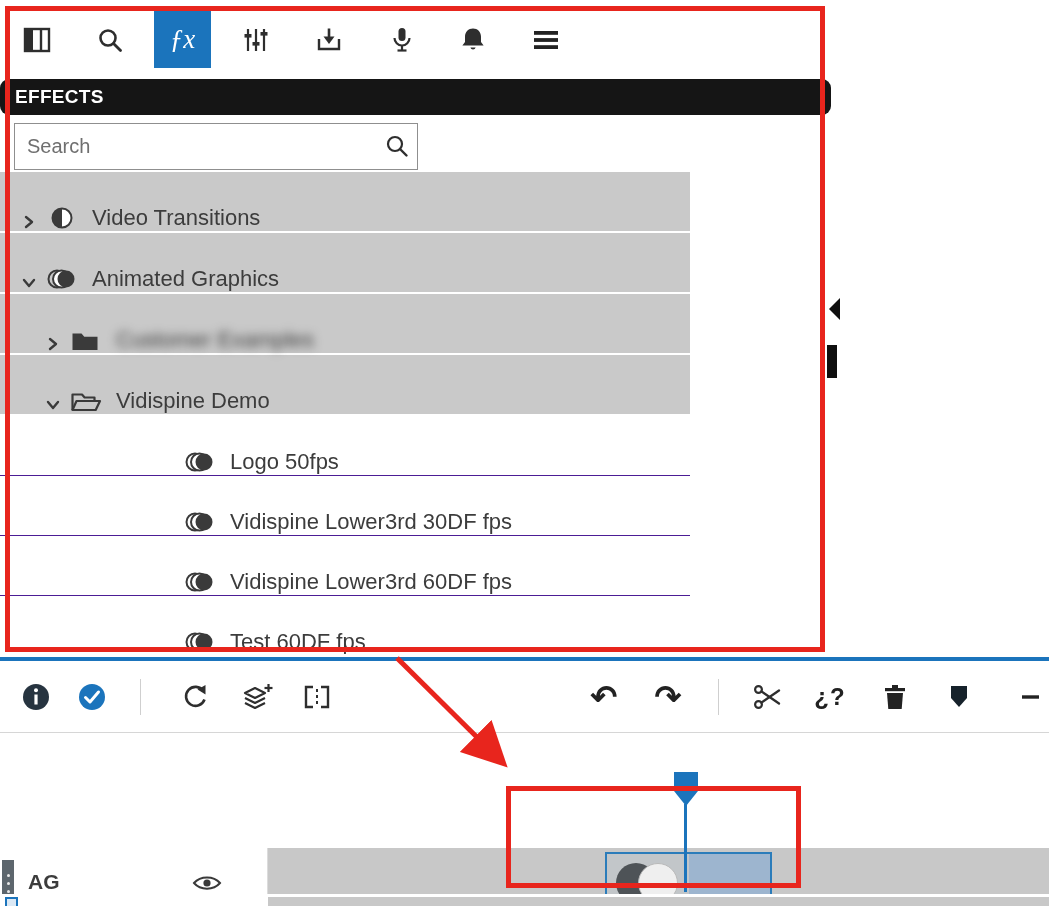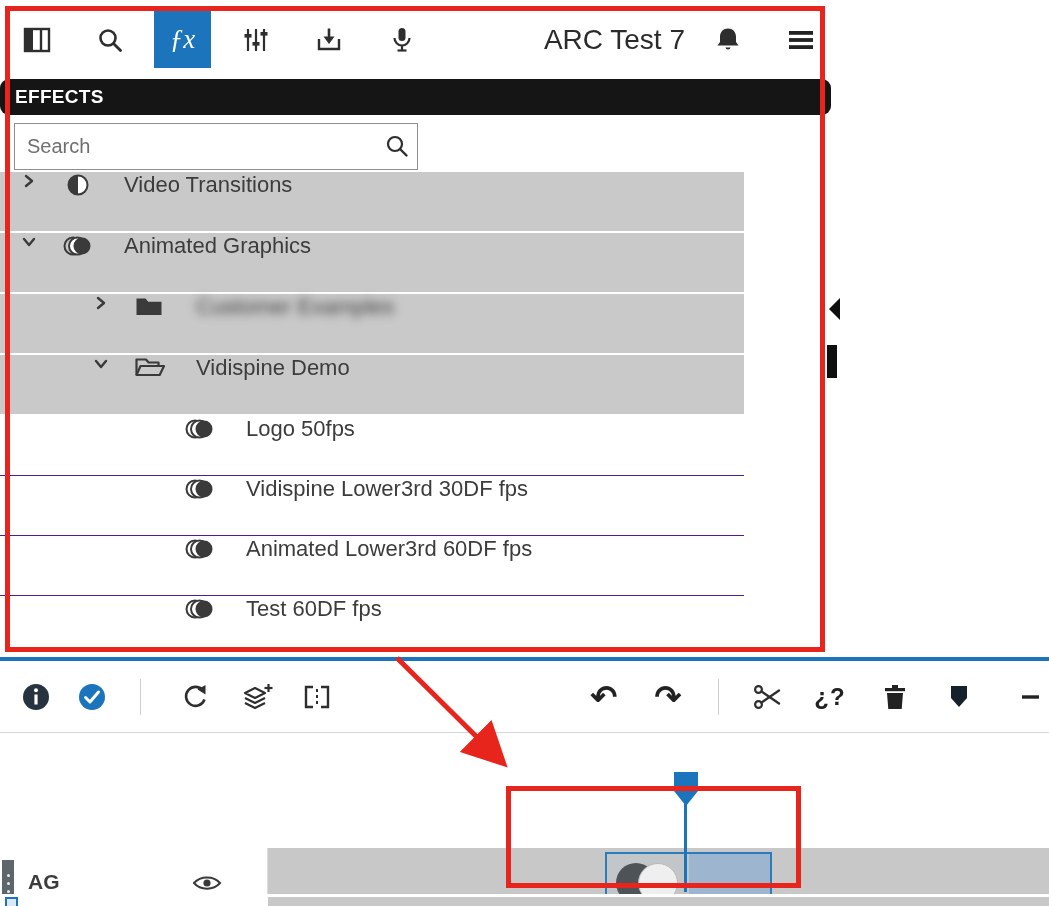--- a/index.html
+++ b/index.html
@@ -19,28 +19,28 @@
   
   .fx-header { position:absolute; left:0; top:79px; width:831px; height:36px; background:#151515; color:#fff;
                display:flex; align-items:center; padding-left:15px; font-size:19px; font-weight:bold; letter-spacing:.3px;border-radius:9px; }
   .search-wrap { position:absolute; left:14px; top:123px; width:404px; height:47px; }
   .search-wrap input { width:100%; height:100%; border:1px solid #8f8f8f; font-size:20px; color:#333;
                        padding:0 48px 0 12px; outline:none; font-family:"Liberation Sans", sans-serif; background:#fff; }
   .search-wrap input::placeholder { color:#6f6f6f; }
   .search-in-btn { position:absolute; right:8px; top:10px; cursor:pointer; }
 
   .tree { position:absolute; left:0; top:172px; width:831px; height:483px; overflow:hidden; background:#fff; }
-  .row { display:flex; align-items:flex-start; width:744px; cursor:pointer;gap:16px; }
+  .row { display:flex; align-items:flex-end; width:690px; cursor:pointer; }
   .row.gray { background:#c9c9c9; height:59px; margin-bottom:2px; }
   .row.white { background:#fff; height:60px; border-bottom:1px solid #4c1d95; }
   .chev { width:34px; display:flex; justify-content:center; align-items:center; }
   .ricon { width:46px; display:flex; align-items:center; }
   .rlabel { font-size:22px; color:#3c3c3c; }
   .lvl0 { padding-left:12px; }
-  .lvl1 { padding-left:84px; }
+  .lvl1 { padding-left:36px; }
   .lvl2 { padding-left:184px; }
   .blurred { filter:blur(5px); }
 
   .panel-collapse { position:absolute; left:829px; top:297px; z-index:6; cursor:pointer; }
   .scroll-thumb { position:absolute; left:827px; top:345px; width:10px; height:33px; background:#0f0f0f; z-index:6; cursor:pointer; }
 
   
   .source-panel { position:absolute; left:843px; top:0; width:206px; height:657px; background:#fff; }
   .sp-screen { position:absolute; left:0; top:12px; width:206px; height:514px; background:#3b3b3b; }
   .sp-title { position:absolute; left:13px; top:8px; color:#fff; font-weight:bold; font-size:19px; letter-spacing:.2px; white-space:nowrap; }
@@ -136,21 +136,20 @@
       </svg>
     </div>
     <div class="tbtn">
       <svg width="26" height="28" viewBox="0 0 26 28">
         <rect x="9.5" y="2" width="7" height="13" rx="3.5" fill="#2e2e2e"></rect>
         <path d="M5.5 12 a7.5 7.5 0 0 0 15 0" fill="none" stroke="#2e2e2e" stroke-width="2.2"></path>
         <line x1="13" y1="19.5" x2="13" y2="24" stroke="#2e2e2e" stroke-width="2.2"></line>
         <line x1="8.5" y1="24.5" x2="17.5" y2="24.5" stroke="#2e2e2e" stroke-width="2.2"></line>
       </svg>
     </div>
-    <div class="app-title">ARC Test 7</div>
     <div class="tbtn right">
       <svg width="26" height="28" viewBox="0 0 26 28">
         <path d="M13 2.5 c-4.6 0 -8 3.4 -8 8.2 V16 l-2.6 3.6 h21.2 L21 16 v-5.3 c0-4.8-3.4-8.2-8-8.2 z" fill="#2e2e2e"></path>
         <path d="M10.4 21.6 a2.7 2.7 0 0 0 5.2 0 z" fill="#2e2e2e"></path>
       </svg>
     </div>
     <div class="tbtn last">
       <svg width="28" height="24" viewBox="0 0 28 24">
         <rect x="2" y="3" width="24" height="3.8" fill="#222"></rect>
         <rect x="2" y="10.1" width="24" height="3.8" fill="#222"></rect>
@@ -256,21 +255,21 @@
     </div>
 
     <div class="row white lvl2">
       <span class="ricon">
         <svg width="34" height="26" viewBox="0 0 34 26">
           <circle cx="11" cy="13" r="8.5" fill="none" stroke="#3a3a3a" stroke-width="2"></circle>
           <circle cx="15.5" cy="13" r="8.5" fill="#fff" stroke="#3a3a3a" stroke-width="2"></circle>
           <circle cx="20" cy="13" r="8.5" fill="#3a3a3a"></circle>
         </svg>
       </span>
-      <span class="rlabel">Animated Lower3rd 60DF fps</span>
+      <span class="rlabel">Vidispine Lower3rd 60DF fps</span>
     </div>
 
     <div class="row white lvl2">
       <span class="ricon">
         <svg width="34" height="26" viewBox="0 0 34 26">
           <circle cx="11" cy="13" r="8.5" fill="none" stroke="#3a3a3a" stroke-width="2"></circle>
           <circle cx="15.5" cy="13" r="8.5" fill="#fff" stroke="#3a3a3a" stroke-width="2"></circle>
           <circle cx="20" cy="13" r="8.5" fill="#3a3a3a"></circle>
         </svg>
       </span>

